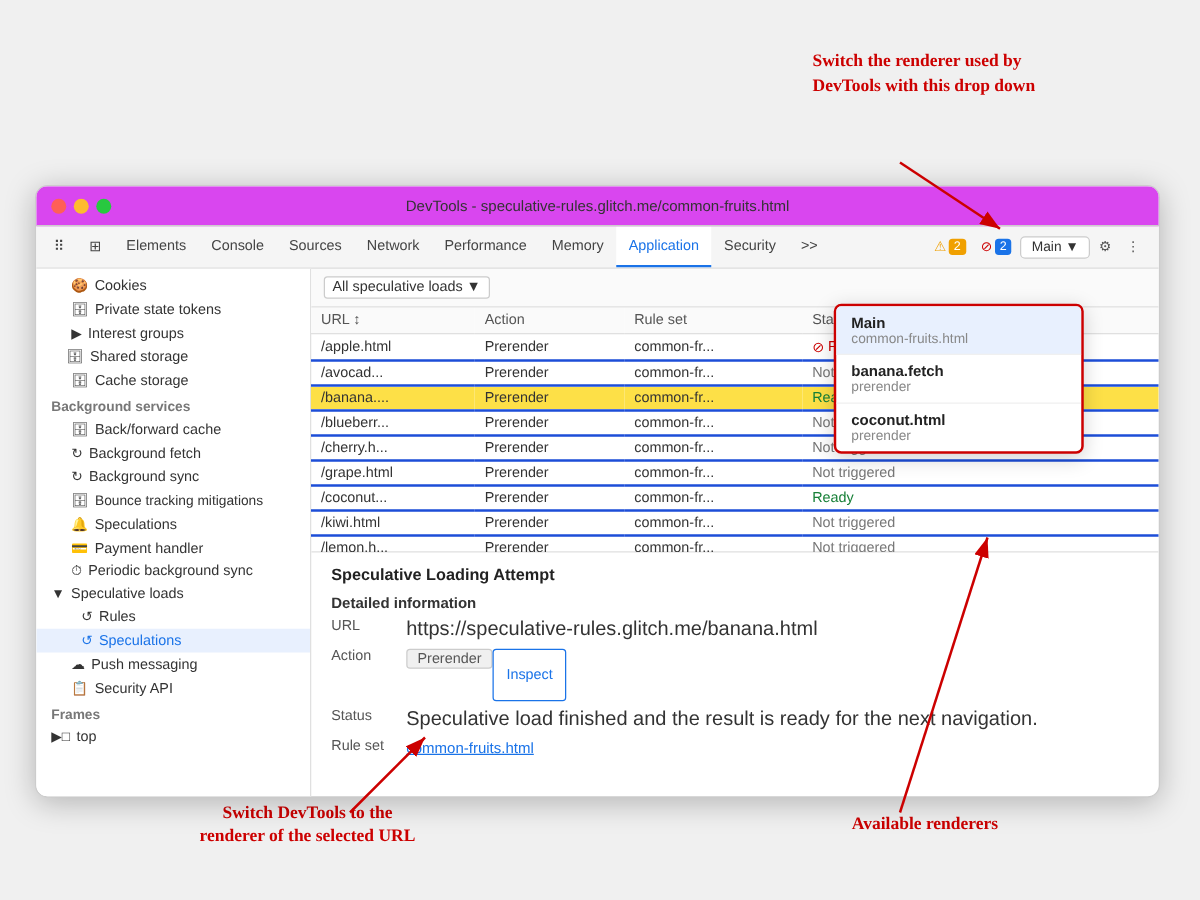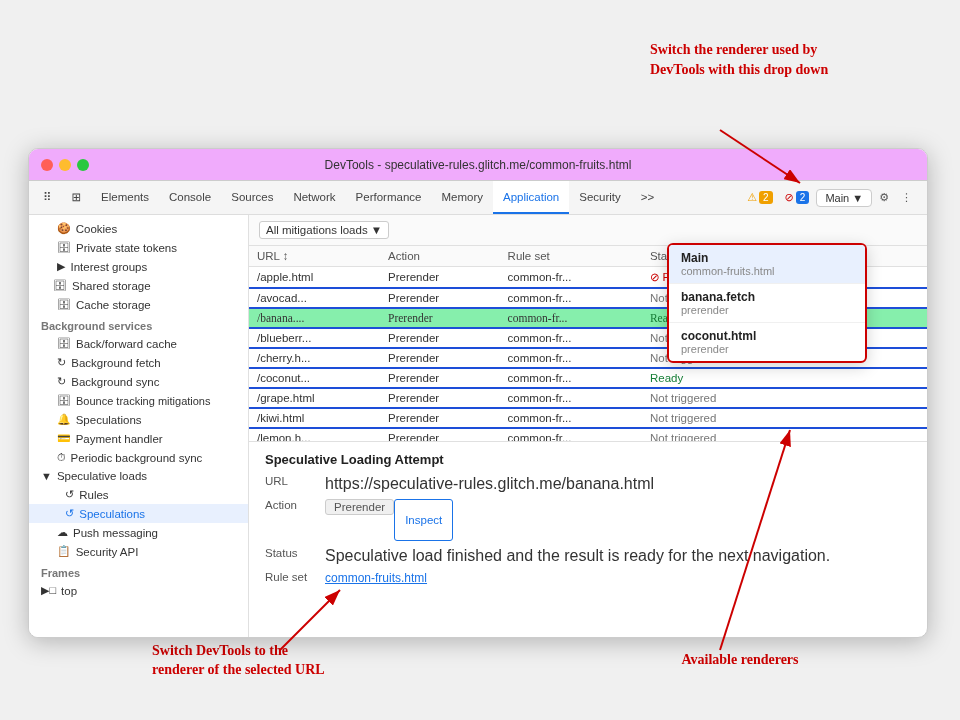--- a/index.html
+++ b/index.html
@@ -23,23 +23,23 @@
       text-align: center;
     }
     .annotation-top {
       top: 40px;
       right: 50px;
       width: 260px;
       text-align: left;
     }
     .annotation-bottom-left {
       bottom: 40px;
-      left: 152px;
+      left: 136px;
       width: 220px;
-      text-align: left;
+      text-align: center;
     }
     .annotation-bottom-right {
       bottom: 50px;
       right: 130px;
       width: 180px;
       text-align: center;
     }
 
     
     .arrows-svg {
@@ -60,21 +60,21 @@
       height: 490px;
       background: #fff;
       border-radius: 10px;
       box-shadow: 0 4px 24px rgba(0,0,0,0.25);
       overflow: hidden;
       border: 1px solid #ccc;
     }
 
     
     .title-bar {
-      background: #f0abfc;
+      background: #d946ef;
       height: 32px;
       display: flex;
       align-items: center;
       border-bottom: 1px solid #ccc;
       padding: 0 12px;
       position: relative;
     }
     .traffic-lights {
       display: flex;
       gap: 6px;
@@ -250,21 +250,21 @@
     }
     .speculations-table td {
       padding: 3px 8px;
       border-bottom: 2px solid #1d4ed8;
       color: #333;
       white-space: nowrap;
       overflow: hidden;
       max-width: 160px;
       text-overflow: ellipsis;
     }
-    .speculations-table tr.selected td { background: #86efac; font-family: Liberation Serif, serif; }
+    .speculations-table tr.selected td { background: #fde047; }
     .status-failure { color: #c00; display: flex; align-items: center; gap: 3px; }
     .status-ready { color: #188038; }
     .status-not-triggered { color: #777; }
 
     .table-wrapper {
       overflow-y: auto;
       max-height: 195px;
     }
 
     
@@ -506,21 +506,21 @@
       <div class="sidebar-item" style="padding-left:12px">
         <span class="icon">▶□</span>
         <span>top</span>
       </div>
     </div>
 
     <div class="content-area">
 
       <div class="filter-bar">
         <div class="filter-dropdown">
-          <span>All mitigations loads</span>
+          <span>All speculative loads</span>
           <span>▼</span>
         </div>
       </div>
 
       <div class="table-wrapper">
         <table class="speculations-table">
           <thead>
             <tr>
               <th>URL ↕</th>
               <th>Action</th>
@@ -555,49 +555,50 @@
                 <td>common-fr...</td>
                 <td><span class="status-not-triggered">Not triggered</span></td>
               </tr>
               <tr>
                 <td>/cherry.h...</td>
                 <td>Prerender</td>
                 <td>common-fr...</td>
                 <td><span class="status-not-triggered">Not triggered</span></td>
               </tr>
               <tr>
+                <td>/grape.html</td>
+                <td>Prerender</td>
+                <td>common-fr...</td>
+                <td><span class="status-not-triggered">Not triggered</span></td>
+              </tr>
+              <tr>
                 <td>/coconut...</td>
                 <td>Prerender</td>
                 <td>common-fr...</td>
                 <td><span class="status-ready">Ready</span></td>
-              </tr>
-              <tr>
-                <td>/grape.html</td>
-                <td>Prerender</td>
-                <td>common-fr...</td>
-                <td><span class="status-not-triggered">Not triggered</span></td>
               </tr>
               <tr>
                 <td>/kiwi.html</td>
                 <td>Prerender</td>
                 <td>common-fr...</td>
                 <td><span class="status-not-triggered">Not triggered</span></td>
               </tr>
               <tr>
                 <td>/lemon.h...</td>
                 <td>Prerender</td>
                 <td>common-fr...</td>
                 <td><span class="status-not-triggered">Not triggered</span></td>
               </tr>
             </tbody>
         </table>
       </div>
 
       <div class="detail-panel">
         <div class="detail-title">Speculative Loading Attempt</div>
+        <div class="detail-subtitle">Detailed information</div>
         <div class="detail-row">
           <span class="detail-label">URL</span>
           <span class="detail-value">https://speculative-rules.glitch.me/banana.html</span>
         </div>
         <div class="detail-row">
           <span class="detail-label">Action</span>
           <span class="action-tag">Prerender</span>
           <button class="inspect-btn active">Inspect</button>
         </div>
         <div class="detail-row">

